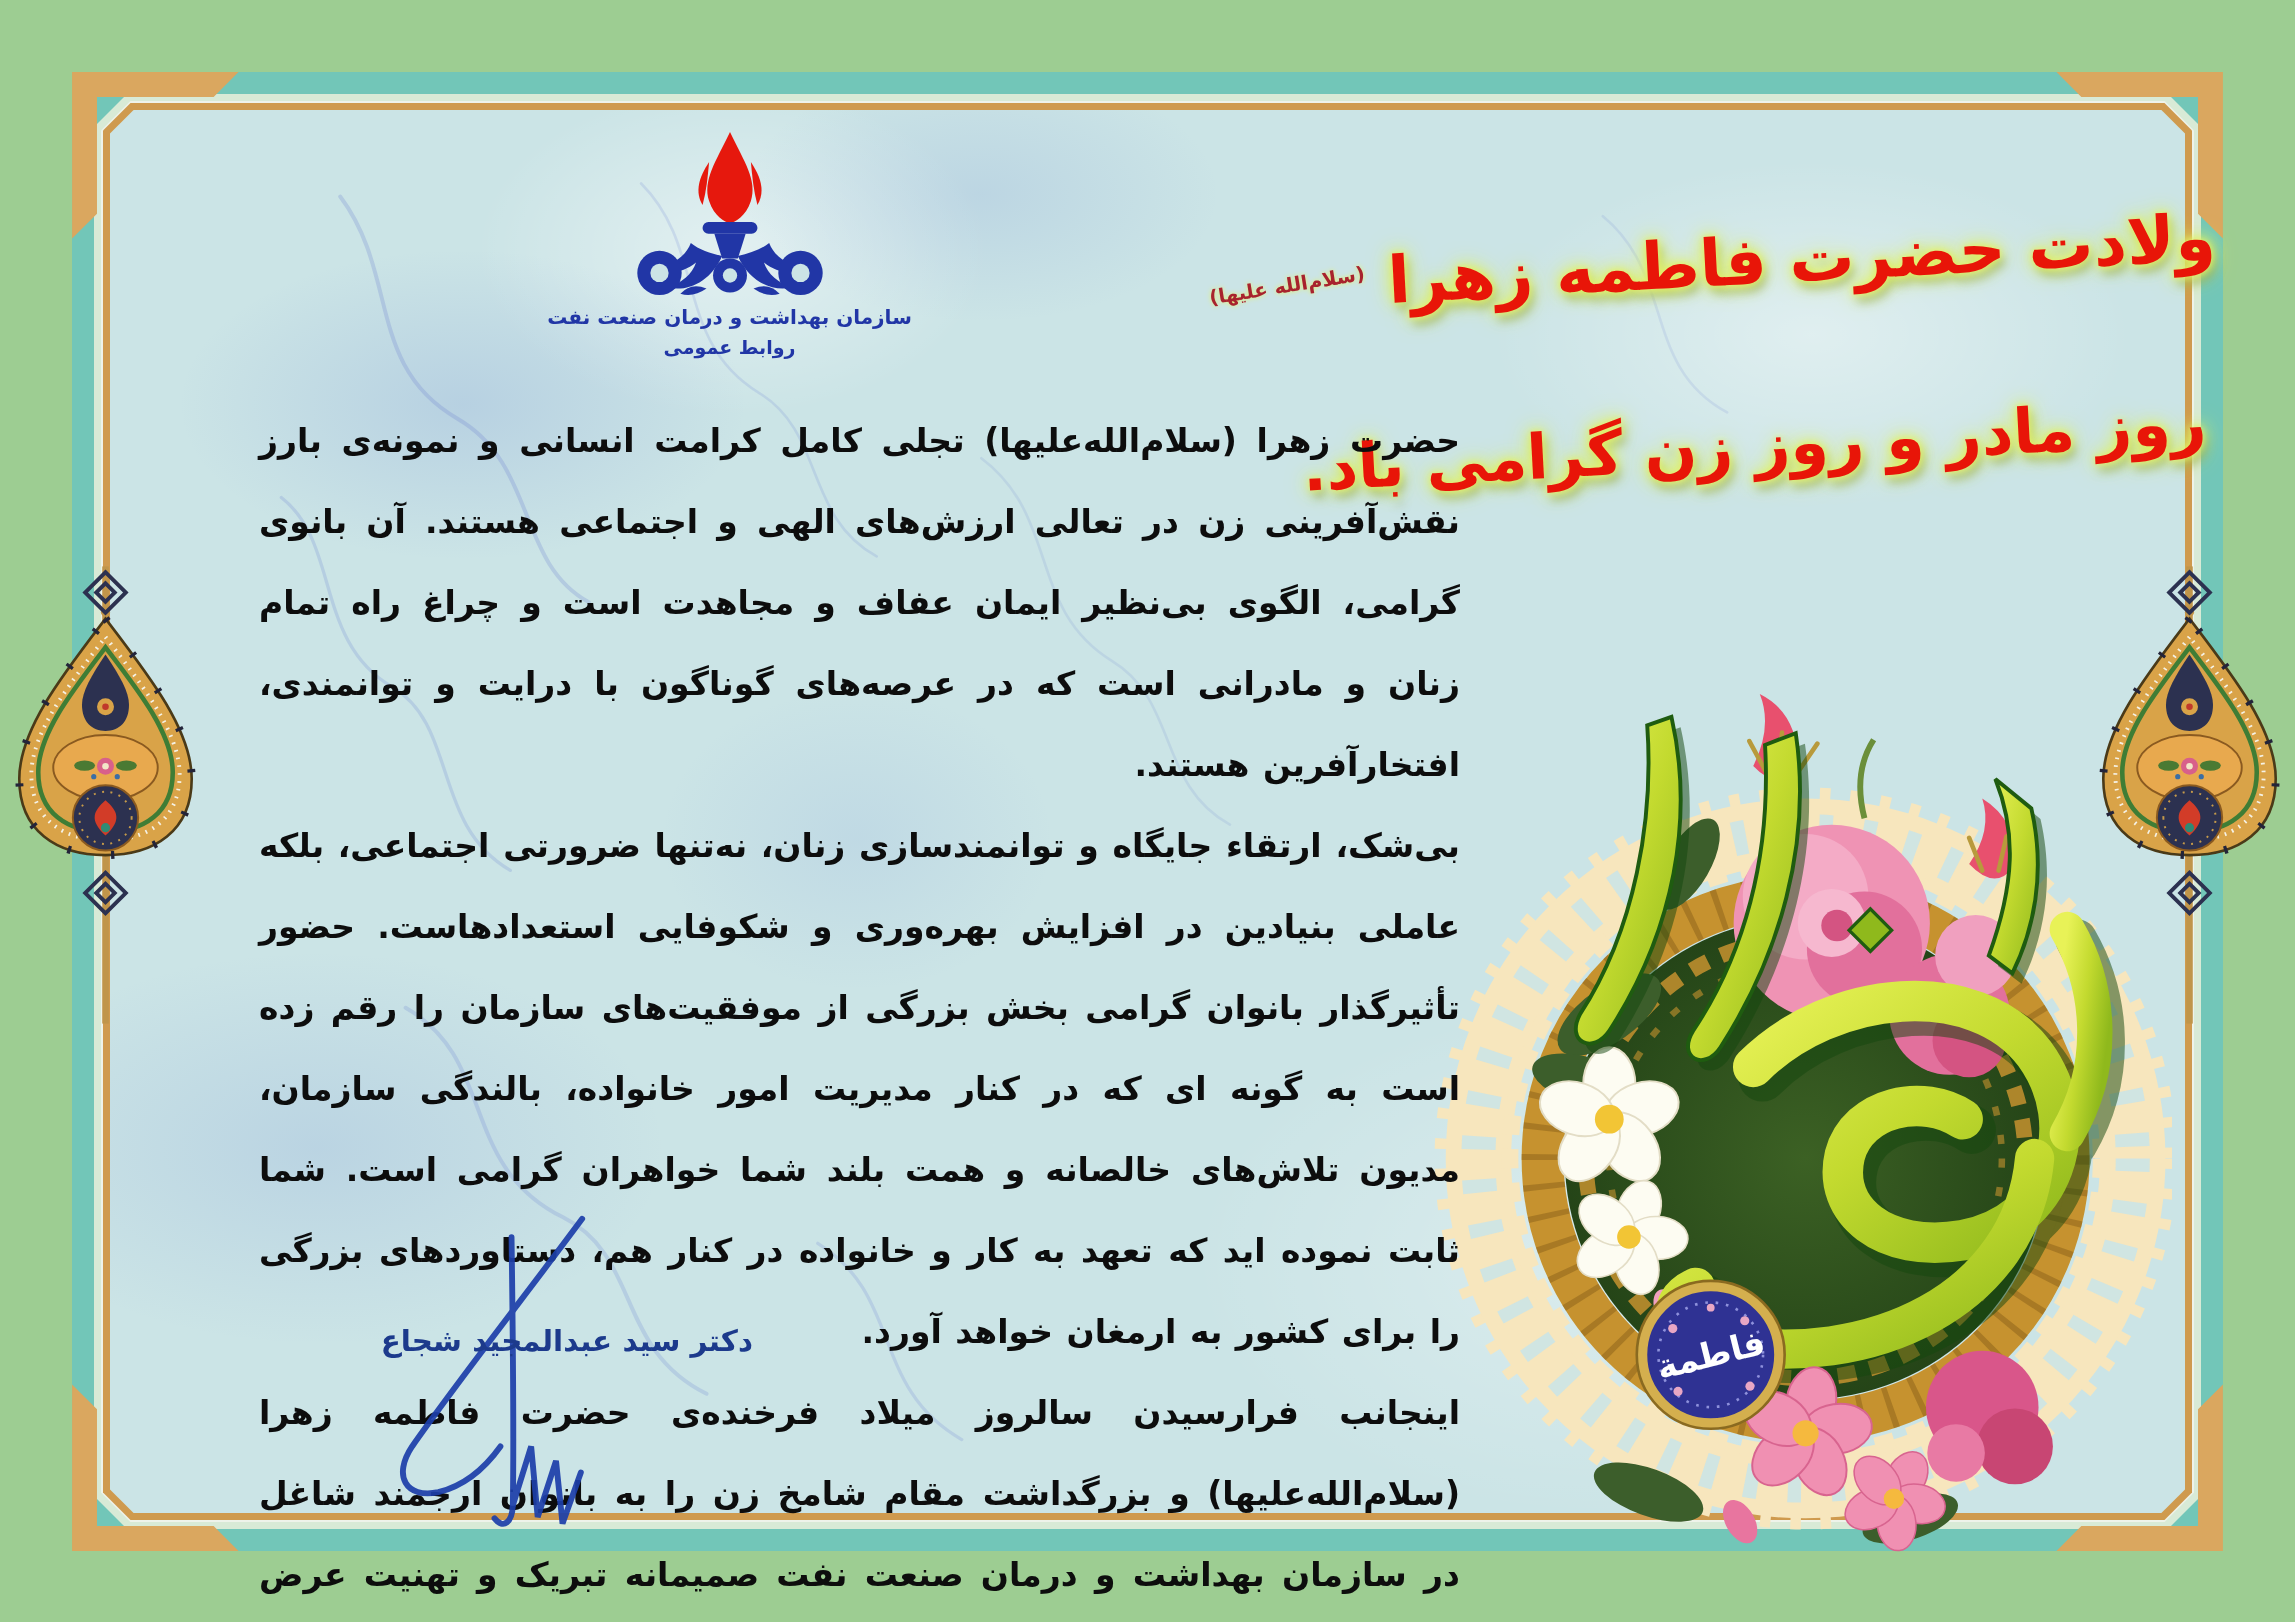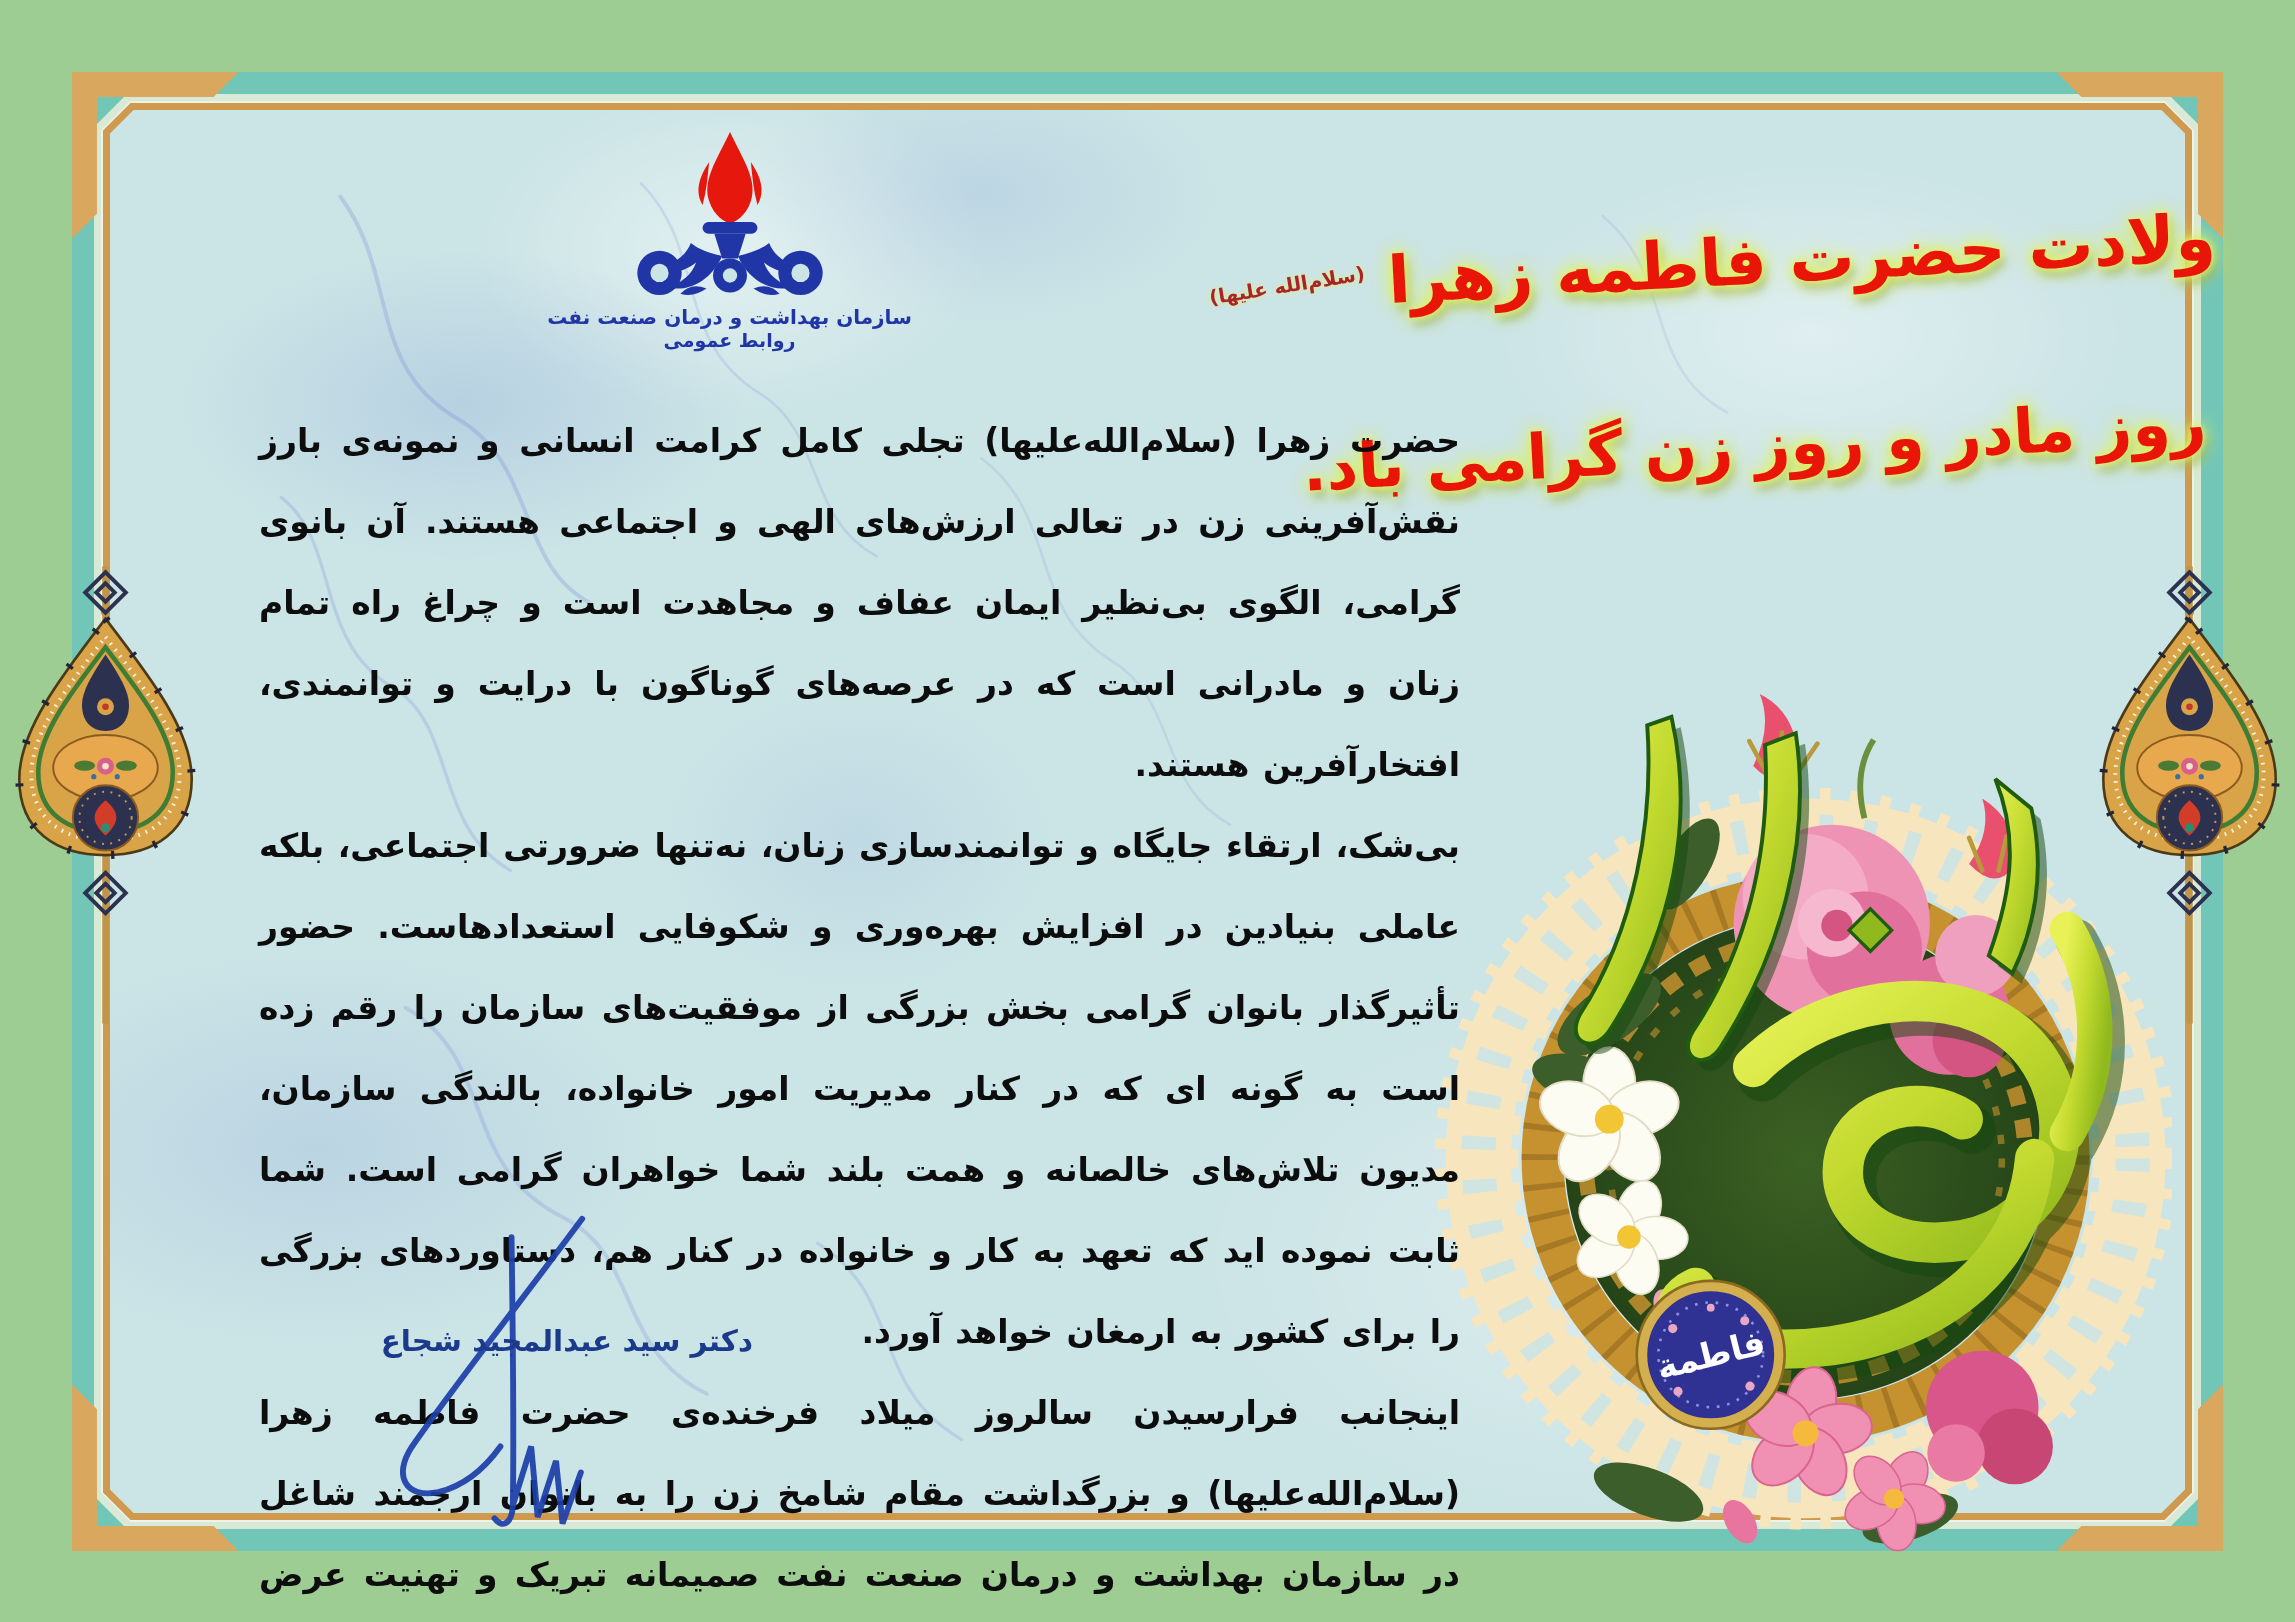--- a/index.html
+++ b/index.html
@@ -30,21 +30,21 @@
       radial-gradient(ellipse 281px 216px at 36% 52%, rgba(110,140,215,.12), transparent 70%),
       radial-gradient(ellipse 366px 236px at 30% 10%, rgba(255,255,255,.45), transparent 70%),
       radial-gradient(ellipse 458px 249px at 82% 16%, rgba(255,255,255,.40), transparent 70%),
       radial-gradient(ellipse 589px 366px at 72% 82%, rgba(255,255,255,.30), transparent 70%);
   }
   .veins{left:0;top:0;width:100%;height:100%;pointer-events:none;}
   
   .logo-wrap{left:533px;top:128px;width:393px;text-align:center;color:#2136a6;}
   .logo-wrap .sym{display:block;margin:0 auto;}
   .logo-org{font-size:20px;font-weight:bold;direction:rtl;margin-top:3.9px;letter-spacing:0;}
-  .logo-dept{font-size:19px;font-weight:bold;direction:rtl;margin-top:0;}
+  .logo-dept{font-size:19px;font-weight:bold;direction:rtl;margin-top:7px;}
   
   .title-line{direction:rtl;color:#e81508;font-weight:bold;white-space:nowrap;
     text-shadow:0 0 6.5px #e6f268,0 0 14.4px #dff263,0 0 23.6px #dff263,3.9px 7.9px 9.2px rgba(110,130,70,.55);
     transform:rotate(-3deg);}
   .title-line1{right:79px;top:226px;font-size:65px;}
   .title-line2{right:88px;top:409px;font-size:62px;}
   .title-paren{font-size:19.6px;color:#a8232d;text-shadow:0 0 5.2px #e6f268;vertical-align:15.7px;display:inline-block;transform:rotate(-6deg);}
   
   .body-text{left:216px;top:400px;width:1201px;direction:rtl;color:#0d0d0d;
     font-size:33px;font-weight:bold;line-height:81px;margin-left:43px;}

